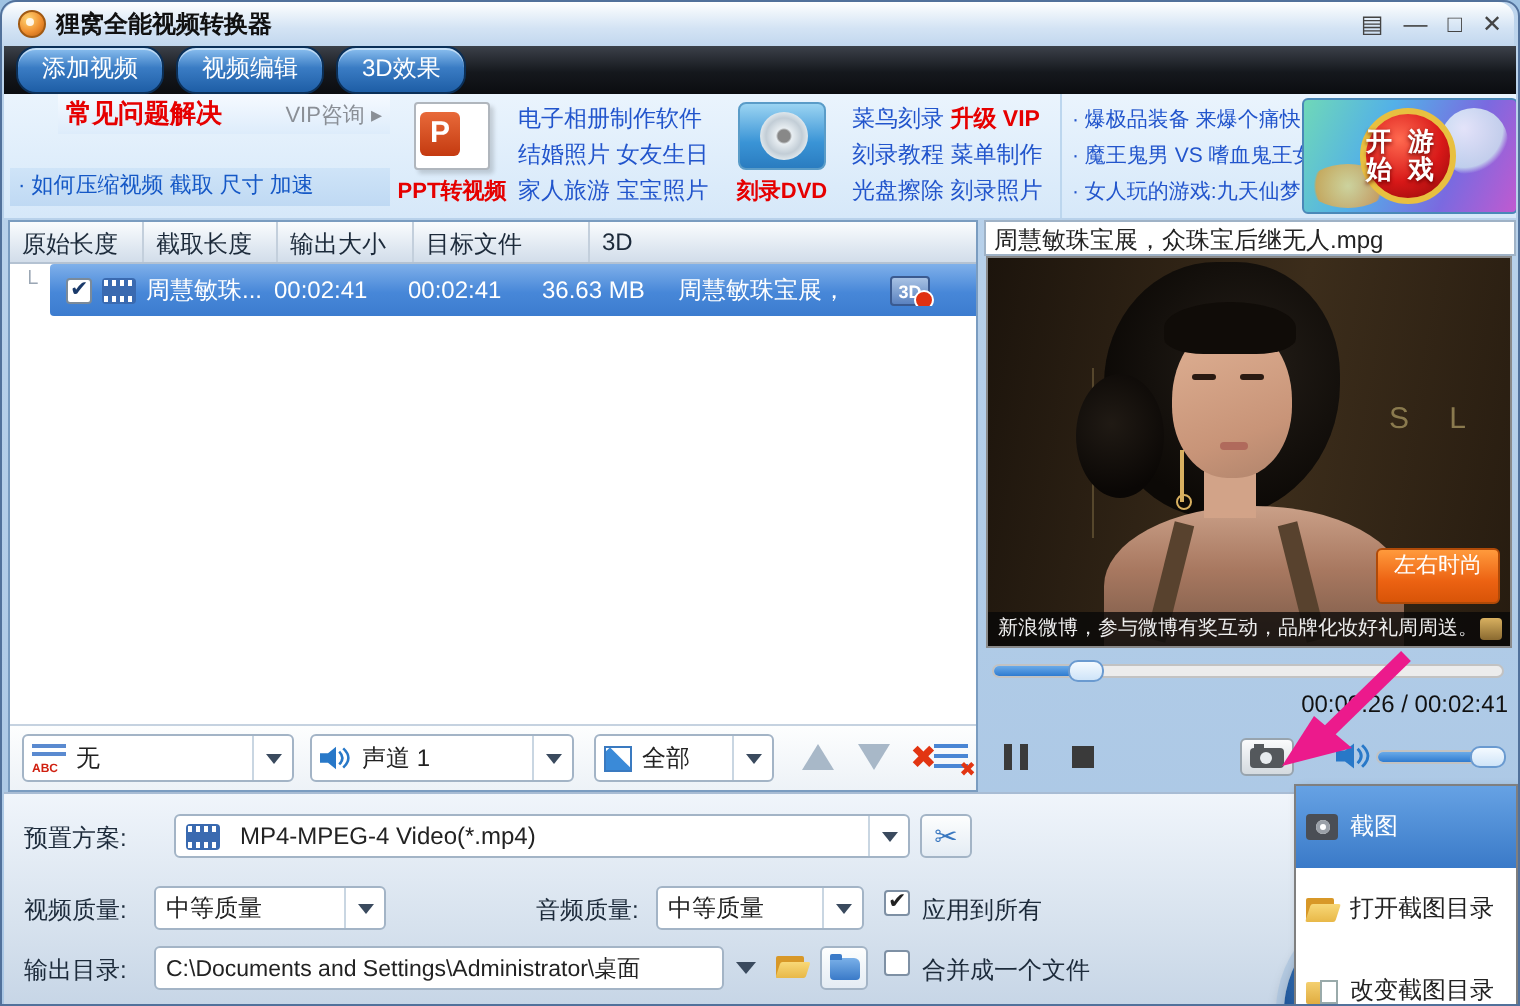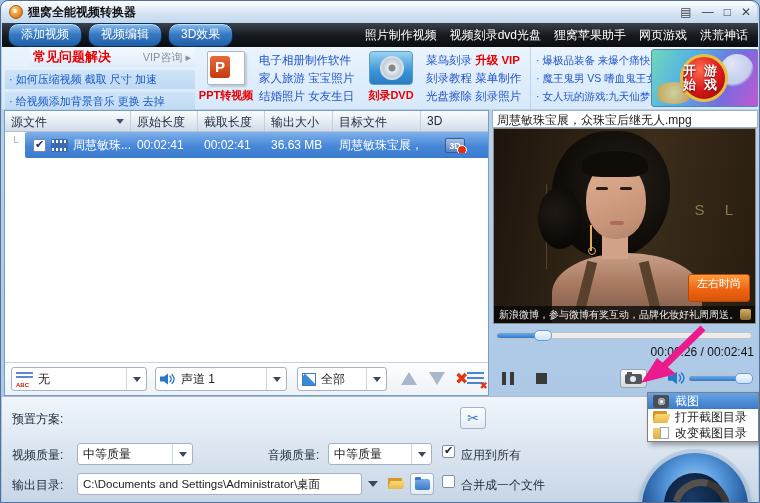--- a/index.html
+++ b/index.html
@@ -34,21 +34,21 @@
 
   
   .adbar { position:absolute; left:1px; right:1px; top:46px; height:62px;
            background:#ddeBfa; background:linear-gradient(#eaf4fd,#d6e8f9); overflow:hidden; }
   .adblock { position:absolute; top:0; bottom:0; }
   .faq { left:3px; width:190px; }
   .faq-head { display:flex; align-items:center; height:20px; padding:0 4px;
               background:linear-gradient(#f6faff,#ddecfb);margin-left:24px; }
   .faq-title { color:#e60000; font-weight:bold; font-size:13px; }
   .faq-vip { margin-left:auto; color:#8a8f96; font-size:11px; }
-  .faq-line { height:19px; line-height:19px; margin-top:3px; padding-left:4px;
+  .faq-line { height:19px; line-height:19px; margin-top:17px; padding-left:4px;
               background:linear-gradient(#cfe4f8,#bfd9f3); color:#1558c6; font-size:11px;
               white-space:nowrap; overflow:hidden; }
   .ppt { left:194px; width:60px; text-align:center; }
   .ppt-icon { width:38px; height:34px; margin:4px auto 0; background:#fff; border:1px solid #b0b6bd;
               border-radius:2px; position:relative; box-shadow:2px 2px 2px rgba(0,0,0,.15);}
   .ppt-icon::before { content:"P"; position:absolute; left:2px; top:4px; width:20px; height:22px;
               background:linear-gradient(#e86a3a,#c43a10); color:#fff; font-weight:bold; font-size:15px;
               line-height:22px; border-radius:3px; }
   .ppt-label { color:#e60000; font-weight:bold; font-size:11px; margin-top:3px; white-space:nowrap;}
   .album { left:257px; width:100px; padding-top:4px; }
@@ -182,21 +182,21 @@
              background:#e8ecef; }
   .cam-glyph::after { content:""; position:absolute; left:2px; top:-2px; width:5px; height:3px; background:#54585c; }
   .cam-drop { position:absolute; left:158px; top:9px; width:0; height:0;
              border-left:4px solid transparent; border-right:4px solid transparent; border-top:5px solid #333; }
   .vol-icon { position:absolute; left:176px; top:5px; }
   .volume { left:196px; top:10px; width:62px; }
 
   
   .snapmenu { position:absolute; left:646px; top:391px; width:112px; background:#fff;
               border:1px solid #7f7f7f; box-shadow:3px 3px 5px rgba(0,0,0,.35); z-index:30; }
-  .snap-item { height:16px; display:flex; align-items:center; gap:6px; padding-left:5px;
+  .snap-item { height:41px; display:flex; align-items:center; gap:6px; padding-left:5px;
                font-size:12px; color:#222; }
   .snap-item.sel { background:linear-gradient(#66a2e4,#3a7ac8); color:#fff; }
   .mi-cam { width:16px; height:13px; background:#4a4e55; border-radius:2px; position:relative; flex:none;}
   .mi-cam::before { content:""; position:absolute; left:5px; top:3px; width:7px; height:7px; border-radius:50%;
                background:#fff; box-shadow:inset 0 0 0 2px #9aa0a8; }
   .mi-folder-open { width:16px; height:12px; position:relative; flex:none; }
   .mi-folder-open::before { content:""; position:absolute; left:0; top:0; width:14px; height:11px;
                background:#d89828; border-radius:1px; }
   .mi-folder-open::after { content:""; position:absolute; left:1px; top:3px; width:15px; height:9px;
                background:linear-gradient(#f8d878,#e8b848); transform:skewX(-18deg); border-radius:1px;}
@@ -251,46 +251,39 @@
         <span class="winbtn">—</span>
         <span class="winbtn">□</span>
         <span class="winbtn">✕</span>
       </div>
     </div>
 
     <div class="menustrip">
       <div class="strip-btn">添加视频</div>
       <div class="strip-btn">视频编辑</div>
       <div class="strip-btn">3D效果</div>
-      <div class="strip-menu">
-        <span class="strip-link">照片制作视频</span>
-        <span class="strip-link">视频刻录dvd光盘</span>
-        <span class="strip-link">狸窝苹果助手</span>
-        <span class="strip-link">网页游戏</span>
-        <span class="strip-link">洪荒神话</span>
-      </div>
     </div>
 
     <div class="adbar">
       <div class="adblock faq">
         <div class="faq-head">
           <span class="faq-title">常见问题解决</span>
           <span class="faq-vip">VIP咨询 ▸</span>
         </div>
         <div class="faq-line">· 如何压缩视频 截取 尺寸 加速</div>
         <div class="faq-line">· 给视频添加背景音乐 更换 去掉</div>
       </div>
       <div class="adblock ppt">
         <div class="ppt-icon"></div>
         <div class="ppt-label">PPT转视频</div>
       </div>
       <div class="adblock album">
         <div class="ad-link-line">电子相册制作软件</div>
+        <div class="ad-link-line">结婚照片 女友生日</div>
         <div class="ad-link-line">家人旅游 宝宝照片</div>
-        <div class="ad-link-line">结婚照片 女友生日</div>
       </div>
       <div class="adblock dvd">
         <div class="dvd-icon"></div>
         <div class="dvd-label">刻录DVD</div>
       </div>
       <div class="adblock burn">
         <div class="ad-link-line"><span>菜鸟刻录 </span><span class="red-link">升级 VIP</span></div>
         <div class="ad-link-line">刻录教程 菜单制作</div>
         <div class="ad-link-line">光盘擦除 刻录照片</div>
       </div>
@@ -302,21 +295,20 @@
       <div class="adblock banner">
         <div class="play-badge">
           <span>开始</span>
           <span>游戏</span>
         </div>
       </div>
     </div>
 
     <div class="left-panel">
       <div class="thead">
-        <div class="th" style="width:126px;"><span>源文件</span><span class="sort-arrow"></span></div>
         <div class="th" style="width:67px;">原始长度</div>
         <div class="th" style="width:67px;">截取长度</div>
         <div class="th" style="width:68px;">输出大小</div>
         <div class="th" style="width:88px;">目标文件</div>
         <div class="th" style="width:67px;">3D</div>
       </div>
       <div class="file-row">
         <div class="row-hl"></div>
         <span class="tree-glyph">└</span>
         <div class="row-cells">
@@ -405,20 +397,25 @@
           </svg>
         <div class="slider-track volume">
           <div class="slider-fill" style="width: 92%;"></div>
           <div class="slider-thumb" style="left: calc(92% - 9px);"></div>
         </div>
       </div>
     </div>
 
     <div class="bottom">
       <div class="form-label" style="left:10px; top:14px;">预置方案:</div>
+      <div class="bcombo" style="left:85px; top:10px; width:368px;">
+        <span class="film-icon" style="margin-left:5px;"></span>
+        <span class="combo-text">MP4-MPEG-4 Video(*.mp4)</span>
+        <span class="combo-arrow"></span>
+      </div>
       <div class="tool-btn" style="left:458px; top:10px; width:26px; color:#3a78c0; font-size:14px;">
           <span>✂</span>
         </div>
 
       <div class="form-label" style="left:10px; top:50px;">视频质量:</div>
       <div class="bcombo" style="left:75px; top:46px; width:116px;">
         <span class="combo-text">中等质量</span>
         <span class="combo-arrow"></span>
       </div>
       <div class="form-label" style="left:266px; top:50px;">音频质量:</div>

